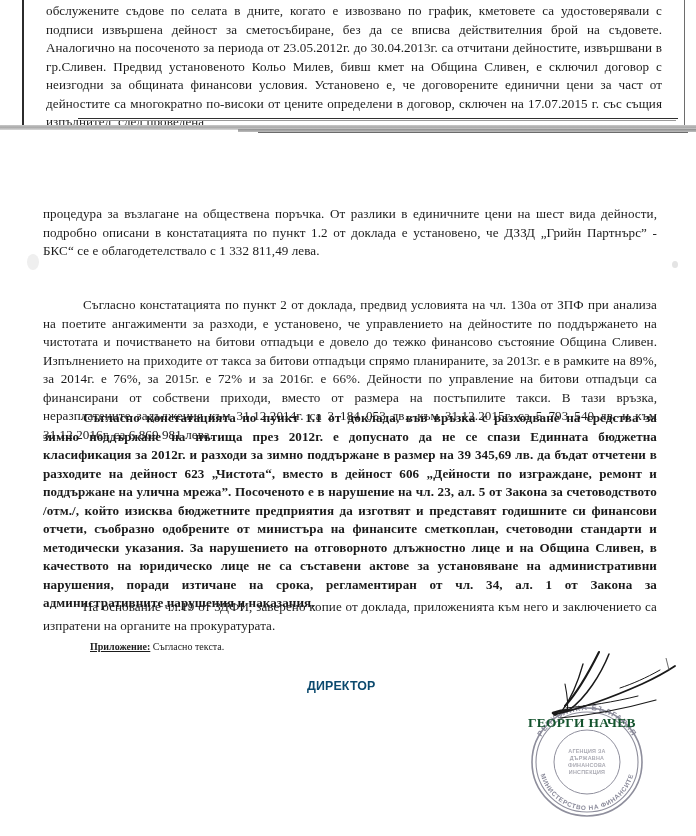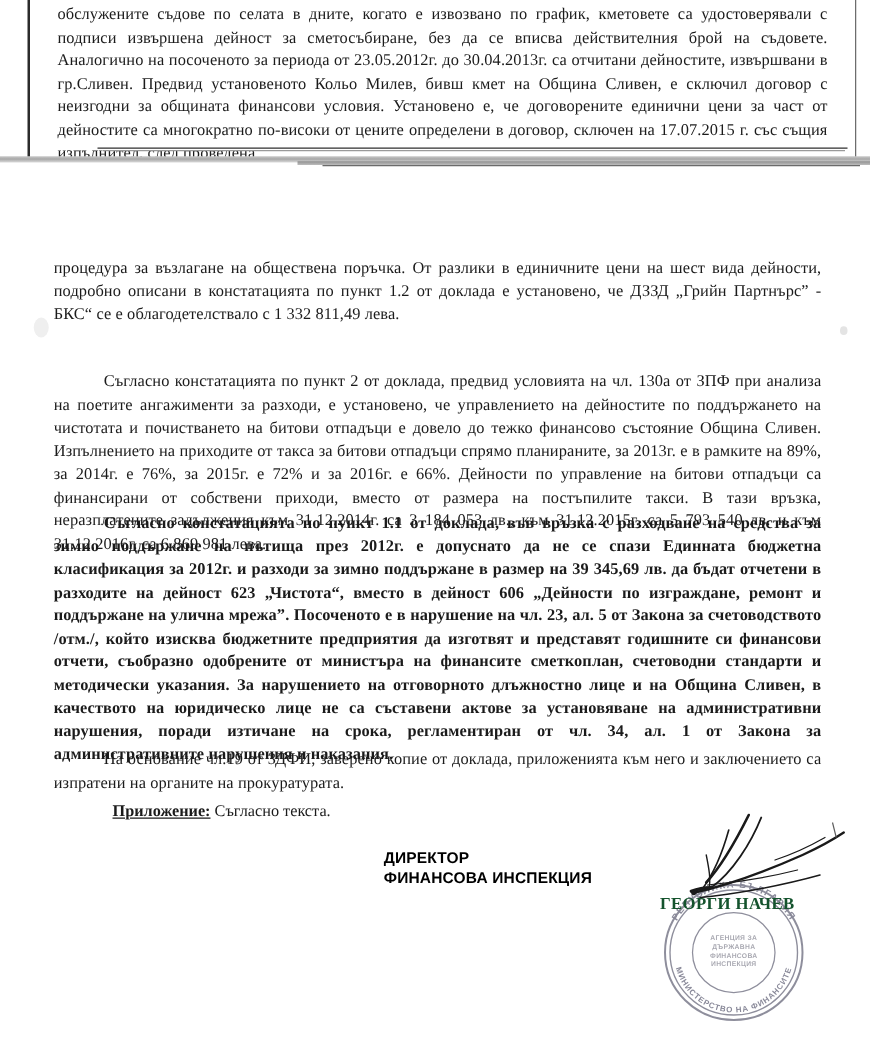--- a/index.html
+++ b/index.html
@@ -121,42 +121,42 @@
   #para-2 { top: 61px; }
   #para-3 { top: 117px; margin-top: 35px; }
   #para-4 { top: 265px; font-weight: bold; }
   #para-5 { top: 432px; margin-top: 22px; }
 
   
   #attachment-line {
     position: absolute;
     left: 90px;
     top: 497px;
-    font-size: 13px;
+    font-size: 10px;
   }
   #attachment-line .att-label {
     font-weight: bold;
     text-decoration: underline;
   }
   #attachment-line .att-value {
     font-weight: normal;
   }
 
   
   #signature-block {
     position: absolute;
     left: 307px;
     top: 534px;
     width: 260px;
     font-family: "Liberation Sans", "DejaVu Sans", sans-serif;
     font-weight: bold;
     font-size: 12.4px;
     line-height: 16.4px;
     letter-spacing: .15px;
-    color: #000000;
+    color: #0c4a6e;
   }
 
   #signer-name {
     position: absolute;
     left: 528px;
     top: 715px;
     font-family: "Liberation Serif", "DejaVu Serif", serif;
     font-weight: bold;
     font-size: 13.4px;
     letter-spacing: .3px;
@@ -245,21 +245,20 @@
   <div class="body-text indent" id="para-4">Съгласно констатацията по пункт 1.1 от доклада, във връзка с разходване на средства за зимно поддържане на пътища през 2012г. е допуснато да не се спази Единната бюджетна класификация за 2012г. и разходи за зимно поддържане в размер на 39 345,69 лв. да бъдат отчетени в разходите на дейност 623 „Чистота“, вместо в дейност 606 „Дейности по изграждане, ремонт и поддържане на улична мрежа”. Посоченото е в нарушение на чл. 23, ал. 5 от Закона за счетоводството /отм./, който изисква бюджетните предприятия да изготвят и представят годишните си финансови отчети, съобразно одобрените от министъра на финансите сметкоплан, счетоводни стандарти и методически указания. За нарушението на отговорното длъжностно лице и на Община Сливен, в качеството на юридическо лице не са съставени актове за установяване на административни нарушения, поради изтичане на срока, регламентиран   от чл. 34, ал. 1 от Закона за административните нарушения и наказания.</div>
 
   <div class="body-text indent" id="para-5">На основание чл.19 от ЗДФИ, заверено копие от доклада, приложенията към него и заключението са изпратени на органите на прокуратурата.</div>
 
   <div id="attachment-line">
     <span class="att-label">Приложение:</span><span class="att-value"> </span><span class="att-value">Съгласно текста.</span>
   </div>
 
   <div id="signature-block">
     <div>ДИРЕКТОР</div>
-    <div>ФИНАНСОВА ИНСПЕКЦИЯ</div>
   </div>
 
 </div>
 
 <svg id="signature-mark" viewBox="0 0 220 90">
   <g fill="none" stroke="#1a1a1a" stroke-linecap="round">
     <path d="M129 4 C120 22, 108 44, 95 58" stroke-width="2.1"></path>
     <path d="M139 6 C131 26, 116 50, 99 62" stroke-width="1.5"></path>
     <path d="M113 16 C108 34, 100 52, 92 63" stroke-width="1.3"></path>
     <path d="M95 36 C97 46, 99 56, 97 64" stroke-width="1.1"></path>

